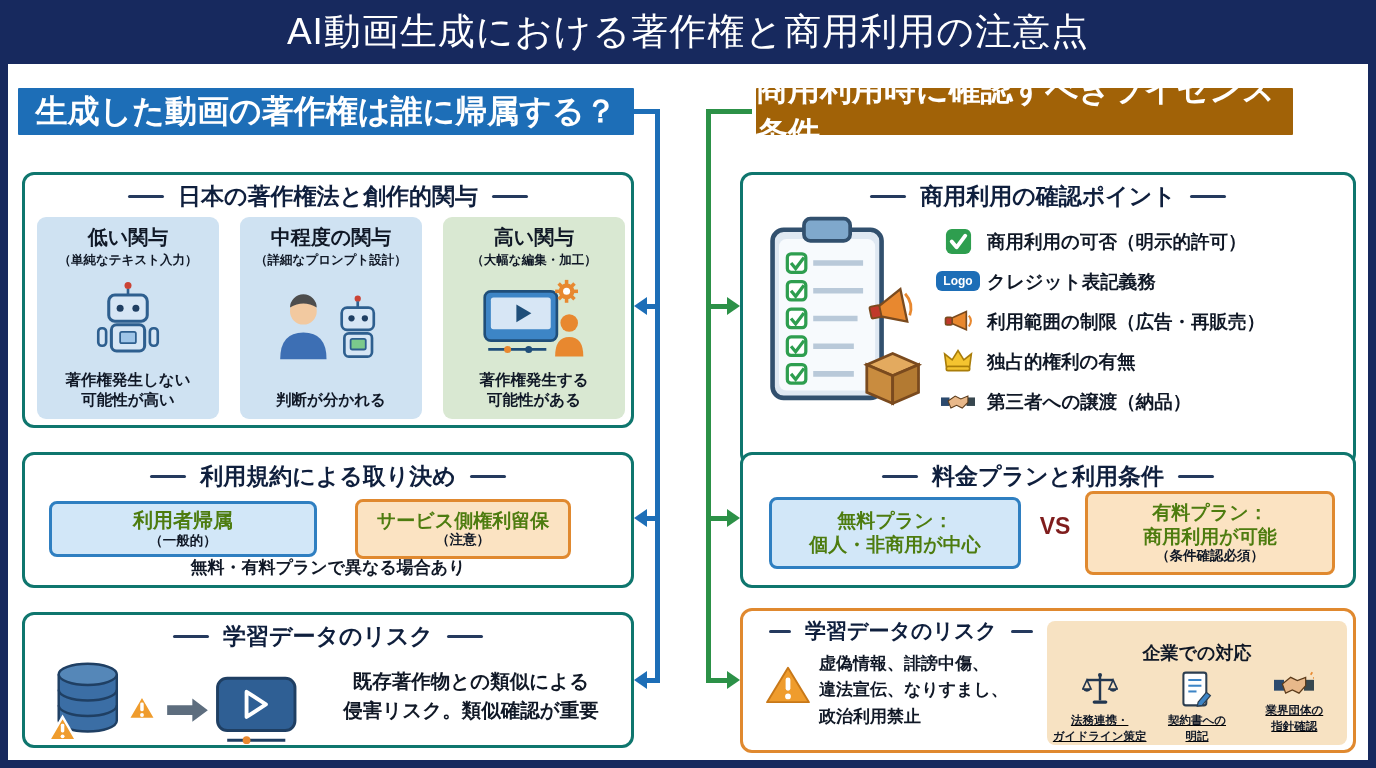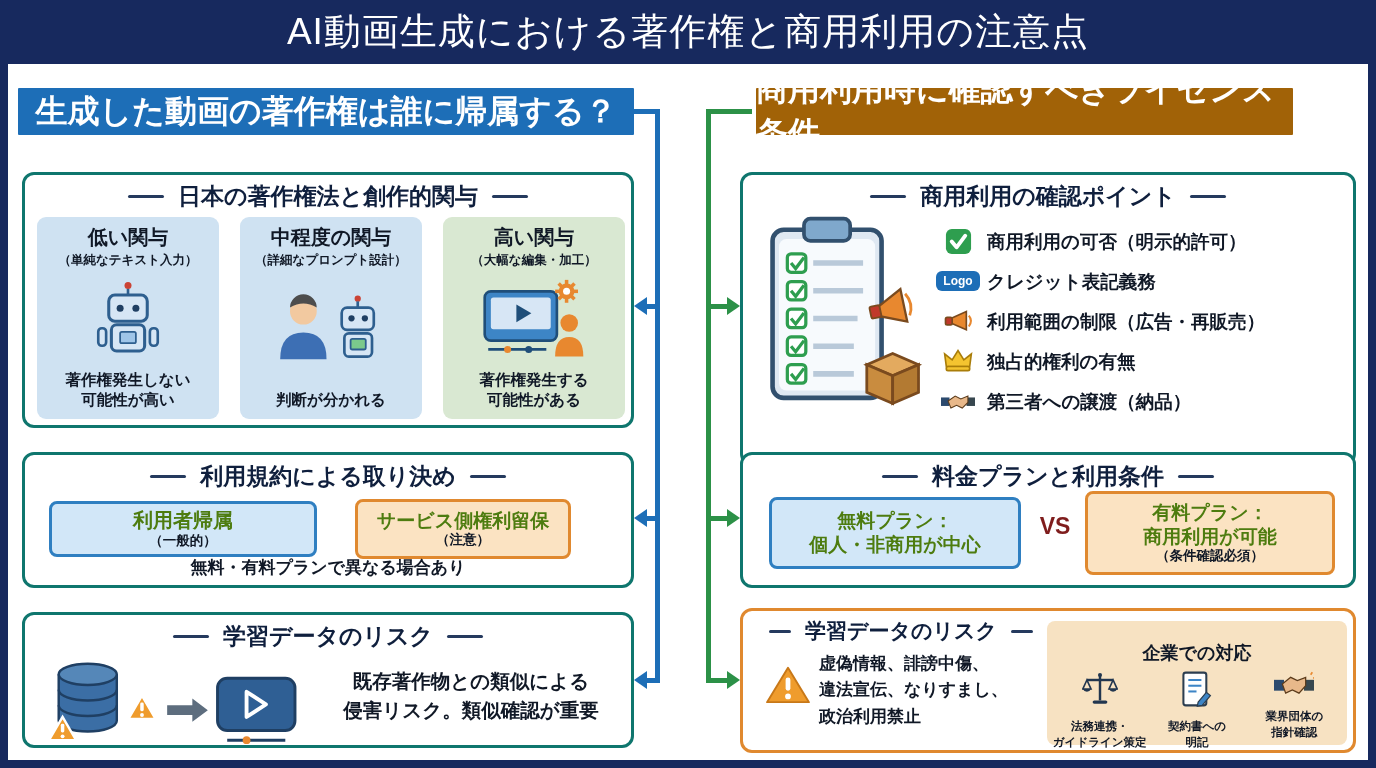--- a/index.html
+++ b/index.html
@@ -45,21 +45,21 @@
   .check-rows{position:absolute;left:196px;top:46px;width:406px;}
   .check-row{height:40px;display:flex;align-items:center;gap:10px;font-size:18.5px;font-weight:700;color:#101826;}
   .icon-cell{width:38px;display:flex;justify-content:center;align-items:center;flex:none;}
   .logo-badge{background:#1d6eb7;color:#fff;font-size:12px;font-weight:700;padding:3px 7px;border-radius:6px;}
   .vs{position:absolute;left:286px;top:58px;width:52px;text-align:center;font-size:23px;font-weight:700;color:#7f1d1d;}
   .warn-art{position:absolute;left:22px;top:54px;}
   .prohibit-text{position:absolute;left:76px;top:40px;width:226px;font-size:17px;font-weight:700;line-height:1.55;color:#101826;}
   .company{position:absolute;left:304px;top:10px;width:300px;height:124px;background:#f7e2c2;border-radius:8px;}
   .company-title{text-align:center;font-size:18px;font-weight:700;padding-top:20px;color:#101826;}
   .company-cols{display:flex;margin-top:6px;padding:0 4px;}
-  .company-col{flex:1;display:flex;flex-direction:column;align-items:center;gap:8px;}
+  .company-col{flex:1;display:flex;flex-direction:column;align-items:center;gap:2px;text-decoration:underline;}
   .company-label{font-size:11.5px;font-weight:700;text-align:center;line-height:1.35;color:#101826;}
 </style>
 </head>
 <body>
 
 <div class="stage">
   <div class="canvas"></div>
 
   <header class="titlebar">
     <h1>AI動画生成における著作権と商用利用の注意点</h1>

